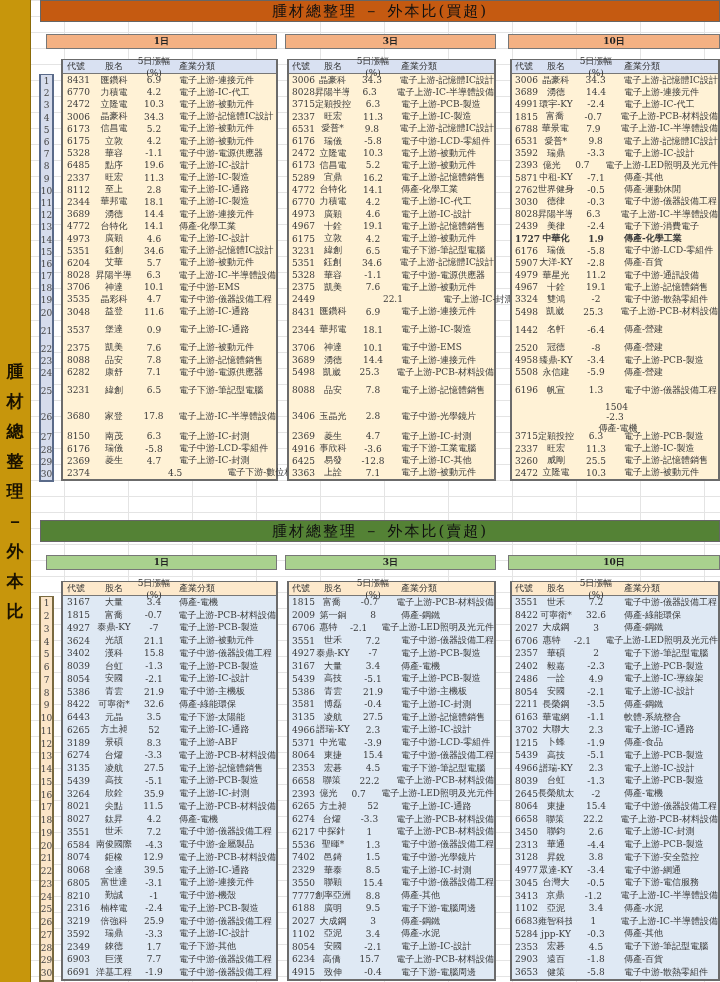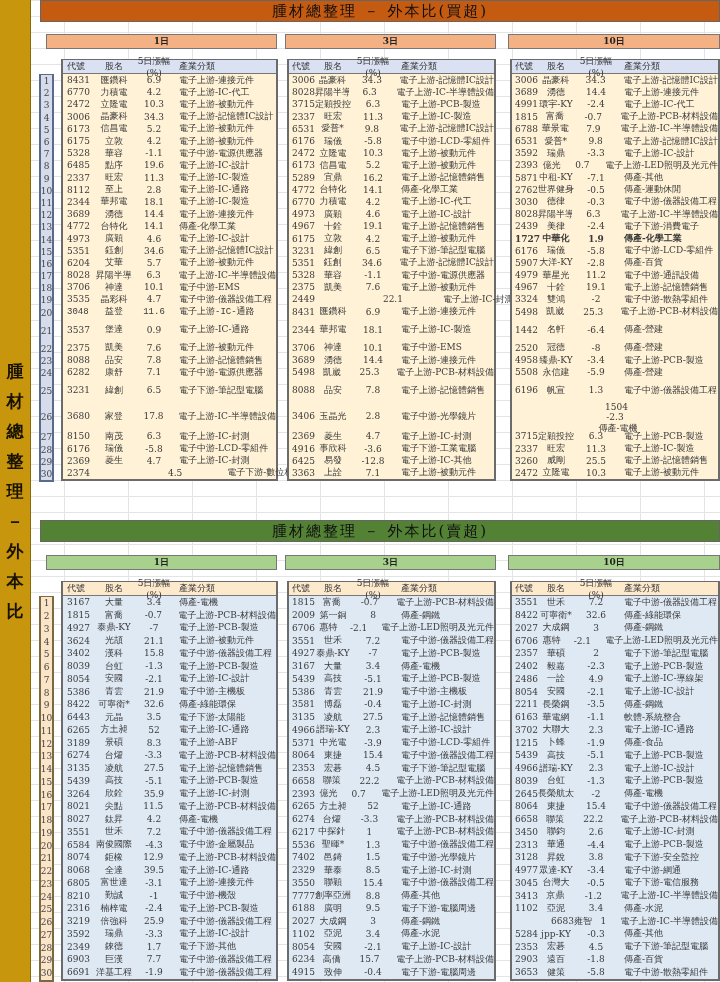--- a/index.html
+++ b/index.html
@@ -236,21 +236,21 @@
           <span class="c-name">神達</span>
           <span class="c-chg">10.1</span>
           <span class="c-ind">電子中游-EMS</span>
         </div>
         <div class="row" style="height: 12.2px;">
           <span class="c-code">3535</span>
           <span class="c-name">晶彩科</span>
           <span class="c-chg">4.7</span>
           <span class="c-ind">電子中游-儀器設備工程</span>
         </div>
-        <div class="row" style="height: 12.2px; font-family: Liberation Mono, monospace;">
+        <div class="row" style="height: 12.2px;">
           <span class="c-code">3048</span>
           <span class="c-name">益登</span>
           <span class="c-chg">11.6</span>
           <span class="c-ind">電子上游-IC-通路</span>
         </div>
         <div class="row" style="height: 24px;">
           <span class="c-code">3537</span>
           <span class="c-name">堡達</span>
           <span class="c-chg">0.9</span>
           <span class="c-ind">電子上游-IC-通路</span>
@@ -1259,21 +1259,21 @@
           <span class="c-name">京鼎</span>
           <span class="c-chg">-1.2</span>
           <span class="c-ind">電子上游-IC-半導體設備</span>
         </div>
         <div class="row" style="height: 12.75px;">
           <span class="c-code">1102</span>
           <span class="c-name">亞泥</span>
           <span class="c-chg">3.4</span>
           <span class="c-ind">傳產-水泥</span>
         </div>
-        <div class="row" style="height: 12.75px; padding-left: 36px;">
+        <div class="row" style="height: 12.75px;">
           <span class="c-code">6683</span>
           <span class="c-name">雍智科技</span>
           <span class="c-chg">1</span>
           <span class="c-ind">電子上游-IC-半導體設備</span>
         </div>
         <div class="row" style="height: 12.75px;">
           <span class="c-code">5284</span>
           <span class="c-name">jpp-KY</span>
           <span class="c-chg">-0.3</span>
           <span class="c-ind">傳產-其他</span>

